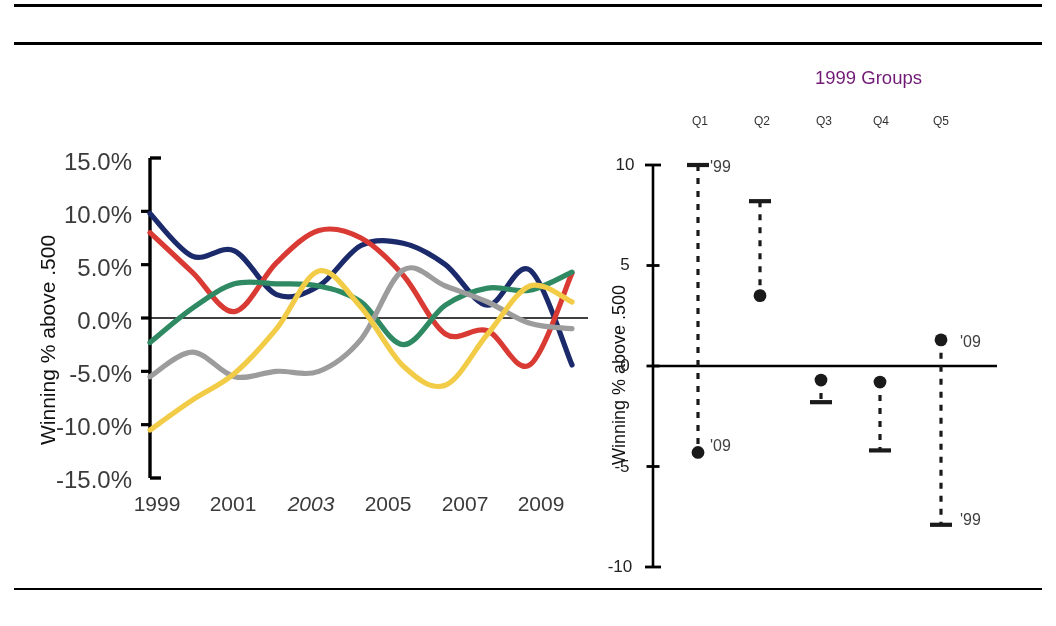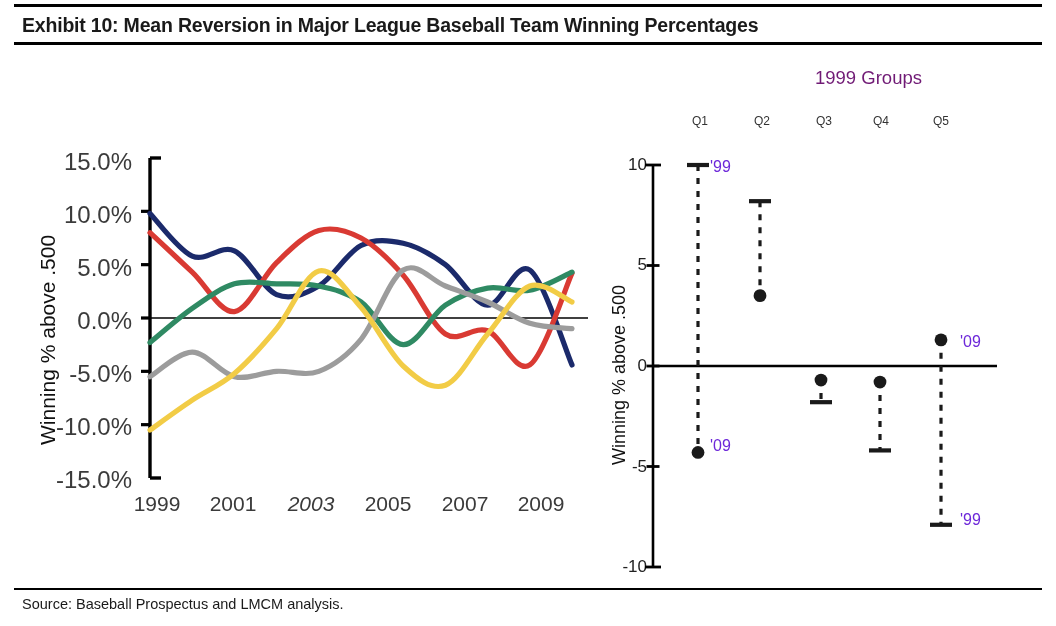--- a/index.html
+++ b/index.html
@@ -78,52 +78,51 @@
     font-size: 21px;
     color: #3b3b3b;
     white-space: nowrap;
     text-align: center;
   }
   .r-tick-label {
     position: absolute;
     font-size: 17px;
     color: #222;
     white-space: nowrap;
-    text-align: right;
+    text-align: center;
   }
   .group-header {
     position: absolute;
     font-size: 12px;
     color: #333;
     white-space: nowrap;
     text-align: center;
   }
   #groups-title {
     position: absolute;
     font-size: 18.5px;
     color: #701a75;
     white-space: nowrap;
     margin-left: 44px;
   }
   .endpoint-label {
     position: absolute;
     font-size: 16px;
-    color: #6d28d9;
+    color: #404040;
     white-space: nowrap;
   }
   svg { display: block; }
 </style>
 </head>
 <body>
 
 <div id="exhibit">
 
   <div class="rule-top"></div>
 
-  <div id="title">Exhibit 10: Mean Reversion in Major League Baseball Team Winning Percentages</div>
 
   <div class="rule-under-title"></div>
 
   <div class="panel" id="left-panel">
 
     <div class="axis-title" style="left: 36px; top: 400px; transform: rotate(-90deg);">Winning % above .500</div>
 
     <div class="tick-label" style="left: 44px; top: 103px; width: 88px;">15.0%</div>
     <div class="tick-label" style="left: 44px; top: 156px; width: 88px;">10.0%</div>
     <div class="tick-label" style="left: 44px; top: 209px; width: 88px;">5.0%</div>
@@ -209,15 +208,14 @@
           <line x1="284" y1="405.42" x2="306" y2="405.42" stroke="#1a1a1a" stroke-width="4.2"></line>
           <circle cx="295" cy="337.08000000000004" r="6.4" fill="#1a1a1a"></circle>
           <line x1="356" y1="294.87" x2="356" y2="479.79" stroke="#1a1a1a" stroke-width="3.2" stroke-dasharray="6 7" stroke-linecap="butt"></line>
           <line x1="345" y1="479.79" x2="367" y2="479.79" stroke="#1a1a1a" stroke-width="4.2"></line>
           <circle cx="356" cy="294.87" r="6.4" fill="#1a1a1a"></circle>
         </g>
     </svg>
   </div>
 
   <div class="rule-footer"></div>
-  <div id="source">Source: Baseball Prospectus and LMCM analysis.</div>
 
 </div>
 
 </body></html>

